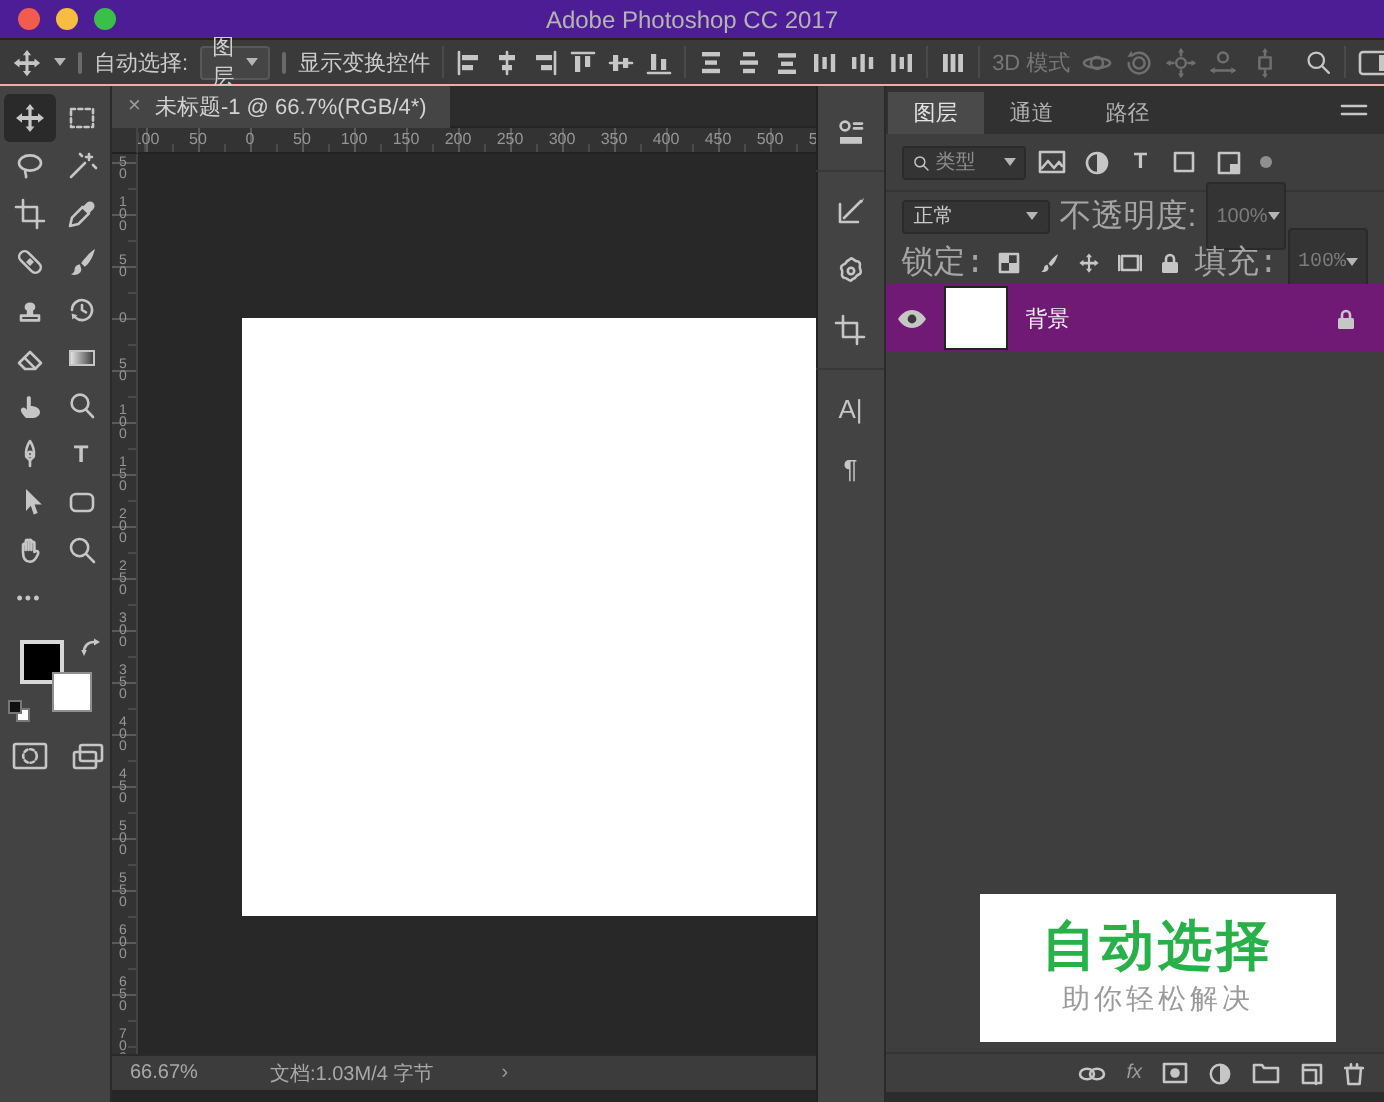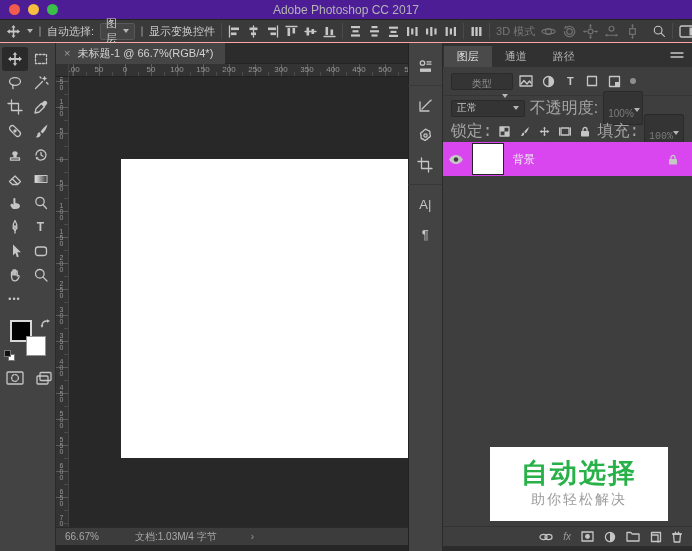--- a/index.html
+++ b/index.html
@@ -95,33 +95,33 @@
 
   
   .panelcol { flex:1; background:#3e3e3e; display:flex; flex-direction:column; }
   .p-tabs { height:24px; background:#313131; display:flex; align-items:flex-end; padding-left:1px; }
   .p-tab { height:21px; padding:0 13px; display:flex; align-items:center; font-size:11px; color:#b0b0b0; }
   .p-tab.active { background:#4a4a4a; color:#e3e3e3; }
   .p-menu { margin-left:auto; margin-right:8px; align-self:center; }
   .p-row { display:flex; align-items:center; padding:0 8px; gap:5px; }
   .p-filter { height:29px; border-bottom:1px solid #353535; }
   .searchfield { width:62px; height:17px; background:#343434; border:1px solid #2a2a2a; border-radius:2px;
-                 display:flex; align-items:center; gap:3px; padding:0 4px; font-size:10px; color:#8d8d8d;flex-direction:column; }
+                 display:flex; align-items:center; gap:3px; padding:0 4px; font-size:10px; color:#8d8d8d; }
   .fbtn { width:17px; height:17px; display:flex; align-items:center; justify-content:center; }
   .fdot { width:6px; height:6px; border-radius:50%; background:#8f8f8f; margin-left:2px; }
   .p-blend { height:24px; }
   .blendsel { width:74px; height:17px; background:#343434; border:1px solid #2a2a2a; border-radius:2px;
               display:flex; align-items:center; justify-content:space-between; padding:0 5px; font-size:10px; color:#c9c9c9; }
   .plbl { font-size:16px; color:#a5a5a5; white-space:nowrap; }
   .pct { width:40px; height:17px; background:#343434; border:1px solid #2a2a2a; border-radius:2px;
-         display:flex; justify-content:space-between; padding:16px 4px; font-size:10px; color:#7c7c7c; }
+         display:flex; align-items:center; justify-content:space-between; padding:16px 4px; font-size:10px; color:#7c7c7c; }
   .p-lock { height:22px;font-family:Liberation Mono, monospace; }
   .lockbtn { width:15px; height:15px; display:flex; align-items:center; justify-content:center; }
   .layerlist { flex:1; position:relative; }
-  .layer-row { height:34px; background:#d946ef; display:flex; align-items:center; }
+  .layer-row { height:34px; background:#701a75; display:flex; align-items:center; }
   .eyebox { width:26px; display:flex; align-items:center; justify-content:center; }
   .thumb { width:30px; height:30px; background:#fff; outline:1px solid #222; margin-left:4px; }
   .lname { margin-left:10px; font-size:11px; color:#f0f0f0; flex:1; }
   .llock { margin-right:14px; }
   .p-bottom { height:20px; background:#3e3e3e; border-top:1px solid #333; display:flex; align-items:center;
               justify-content:flex-end; gap:10px; padding-right:10px; }
   .fxg { font-size:10px; font-style:italic; color:#9a9a9a; }
   .p-strip { height:5px; background:#2c2c2c; }
 
   

